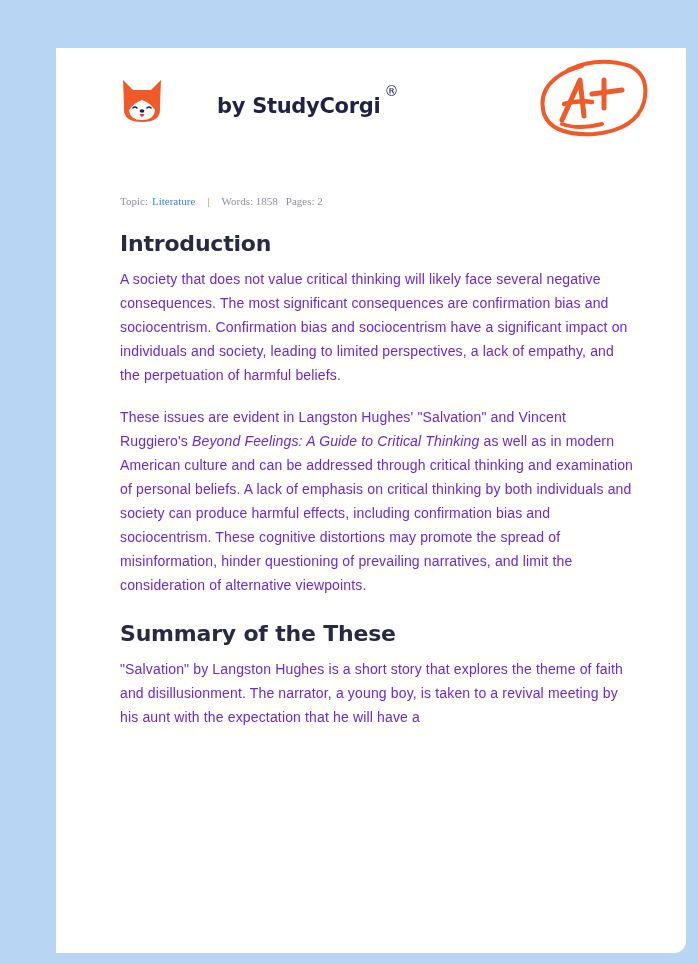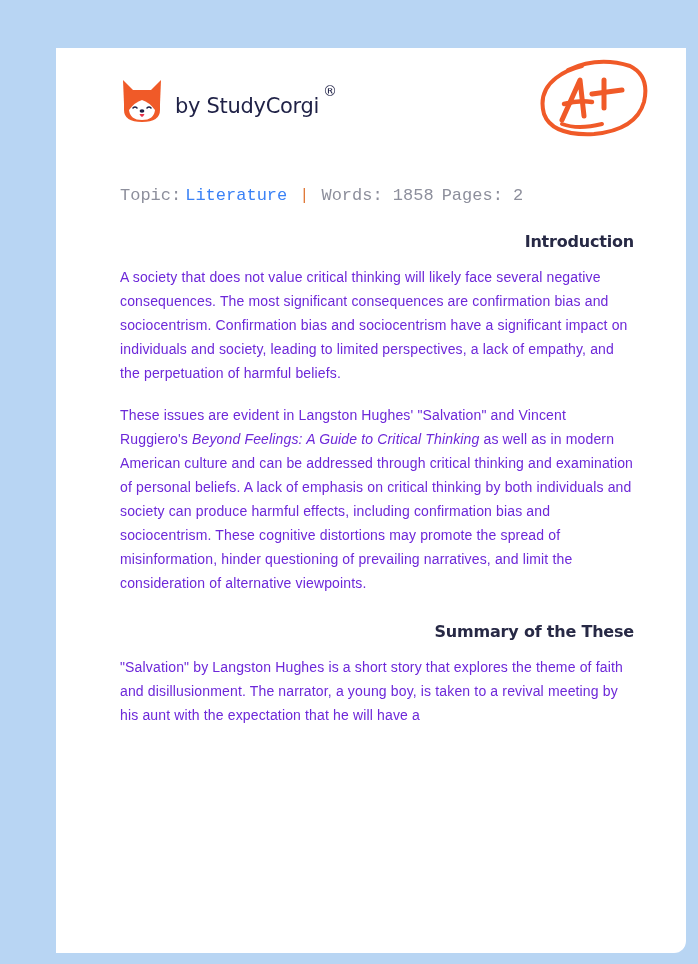--- a/index.html
+++ b/index.html
@@ -32,25 +32,26 @@
     display: flex;
     align-items: center;
   }
   .corgi {
     width: 42px;
     height: 46px;
     margin-right: 12px;
   }
   .brand {
     font-family: "DejaVu Sans", sans-serif;
-    font-weight: normal;
+    font-weight: bold;
     font-size: 21px;
     color: #1f2146;
     letter-spacing: -0.3px;
     margin-top: 10px;
+    margin-left: 42px;
   }
   .reg {
     font-family: "DejaVu Sans", sans-serif;
     font-size: 14px;
     color: #1f2146;
     position: relative;
     top: -10px;
     margin-left: 4px;
   }
   .grade {
@@ -69,47 +70,46 @@
   h1 {
     margin: 0;
     font-family: "DejaVu Sans", sans-serif;
     font-weight: bold;
     font-size: 26px;
     line-height: 42px;
     color: #272945;
     letter-spacing: -0.4px;
   }
   .meta {
-    margin-top: 10px;
-    font-size: 17px;
+    margin-top: 19px;
+    font-size: 11px;
     color: #8d8f9c;
-    font-family: Liberation Mono, monospace;
+    font-family: Liberation Serif, serif;
     display: flex;
     align-items: center;
   }
   .meta .topic-val {
     color: #3b82f6;
     margin-left: 4px;
   }
   .meta .sep {
     color: #e07a3a;
     margin: 0 12px;
   }
   .meta .pages {
     margin-left: 8px;
   }
   h2 {
     margin: 24px 0 0 0;
     font-family: "DejaVu Sans", sans-serif;
     font-weight: bold;
-    font-size: 16px;
+    font-size: 22px;
     line-height: 26px;
     color: #272945;
     letter-spacing: -0.2px;
-    text-align: right;
   }
   p {
     margin: 10px 0 0 0;
     font-family: "Liberation Sans", sans-serif;
     font-size: 14px;
     line-height: 24px;
     color: #6d28d9;
     letter-spacing: 0.15px;
   }
   p + p {

